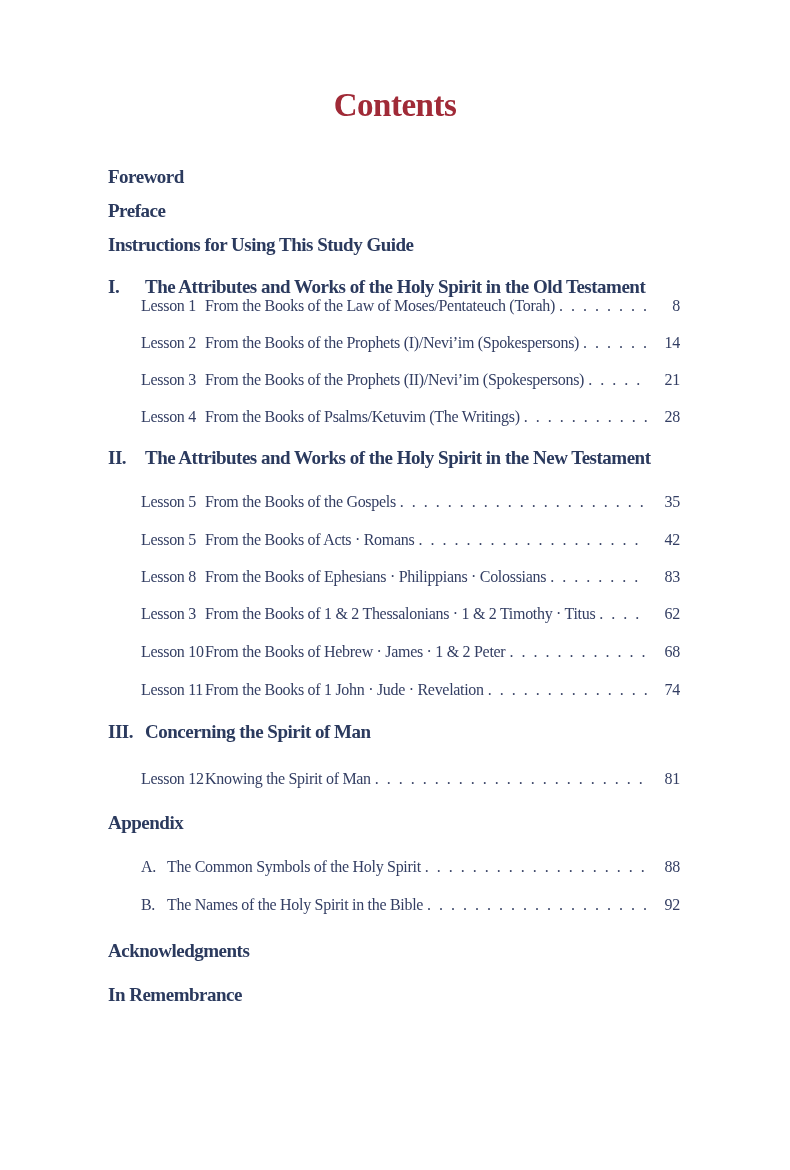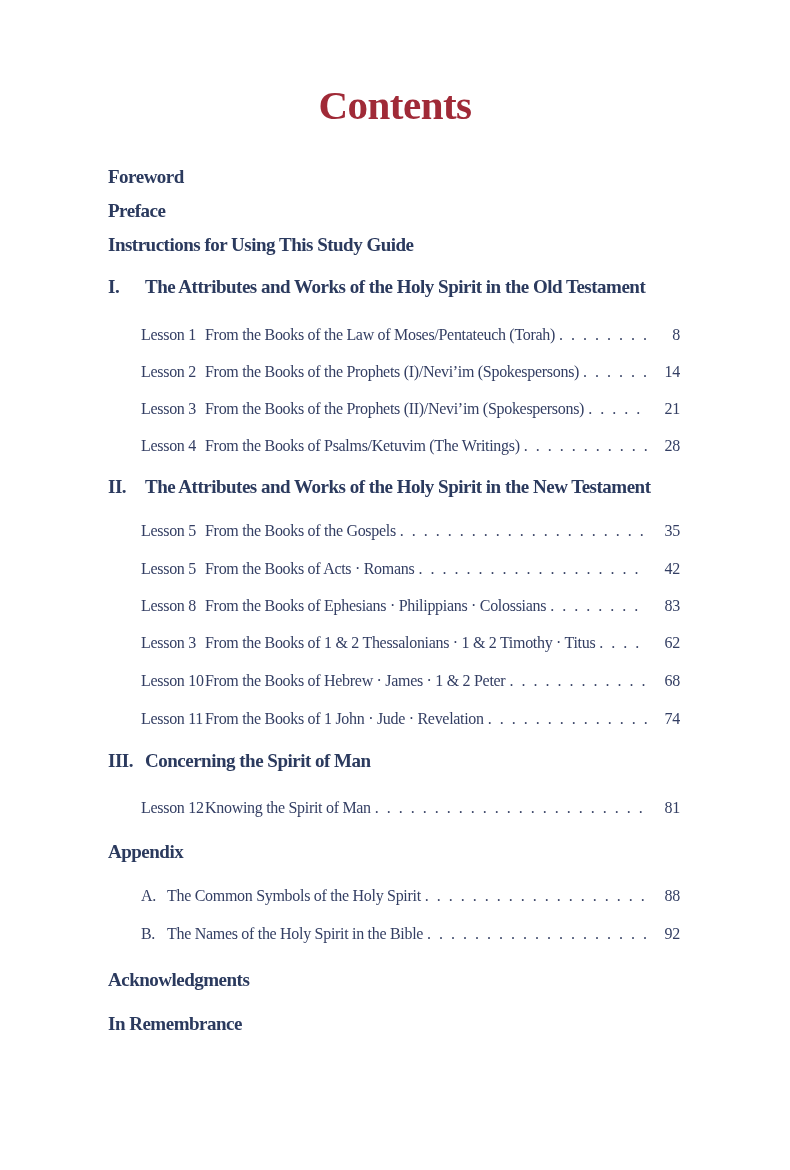--- a/index.html
+++ b/index.html
@@ -10,21 +10,21 @@
     background: #ffffff;
     font-family: "Liberation Serif", serif;
     overflow: hidden;
   }
   .title {
     margin: 0;
     padding-top: 85px;
     height: 40px;
     line-height: 40px;
     text-align: center;
-    font-size: 41px;
+    font-size: 33px;
     font-weight: bold;
     letter-spacing: -0.5px;
     color: #a02a37;
   }
   .content {
     width: 572px;
     margin-left: 108px;
   }
   .row {
     display: flex;
@@ -66,21 +66,21 @@
   }
   
   .g15 { margin-top: 15px; }
   .g18 { margin-top: 18px; }
   .g19 { margin-top: 19px; }
   .g22 { margin-top: 22px; }
   .g23 { margin-top: 23px; }
   .g25 { margin-top: 25px; }
   .g27 { margin-top: 27px; }
   .g28 { margin-top: 28px; }
-  .g29 { margin-top: 29px; }
+  .g29 { }
   .g42 { margin-top: 42px; }
 </style>
 </head>
 <body>
 
 <div class="page">
   <h1 class="title">Contents</h1>
 
   <div class="content">
 

